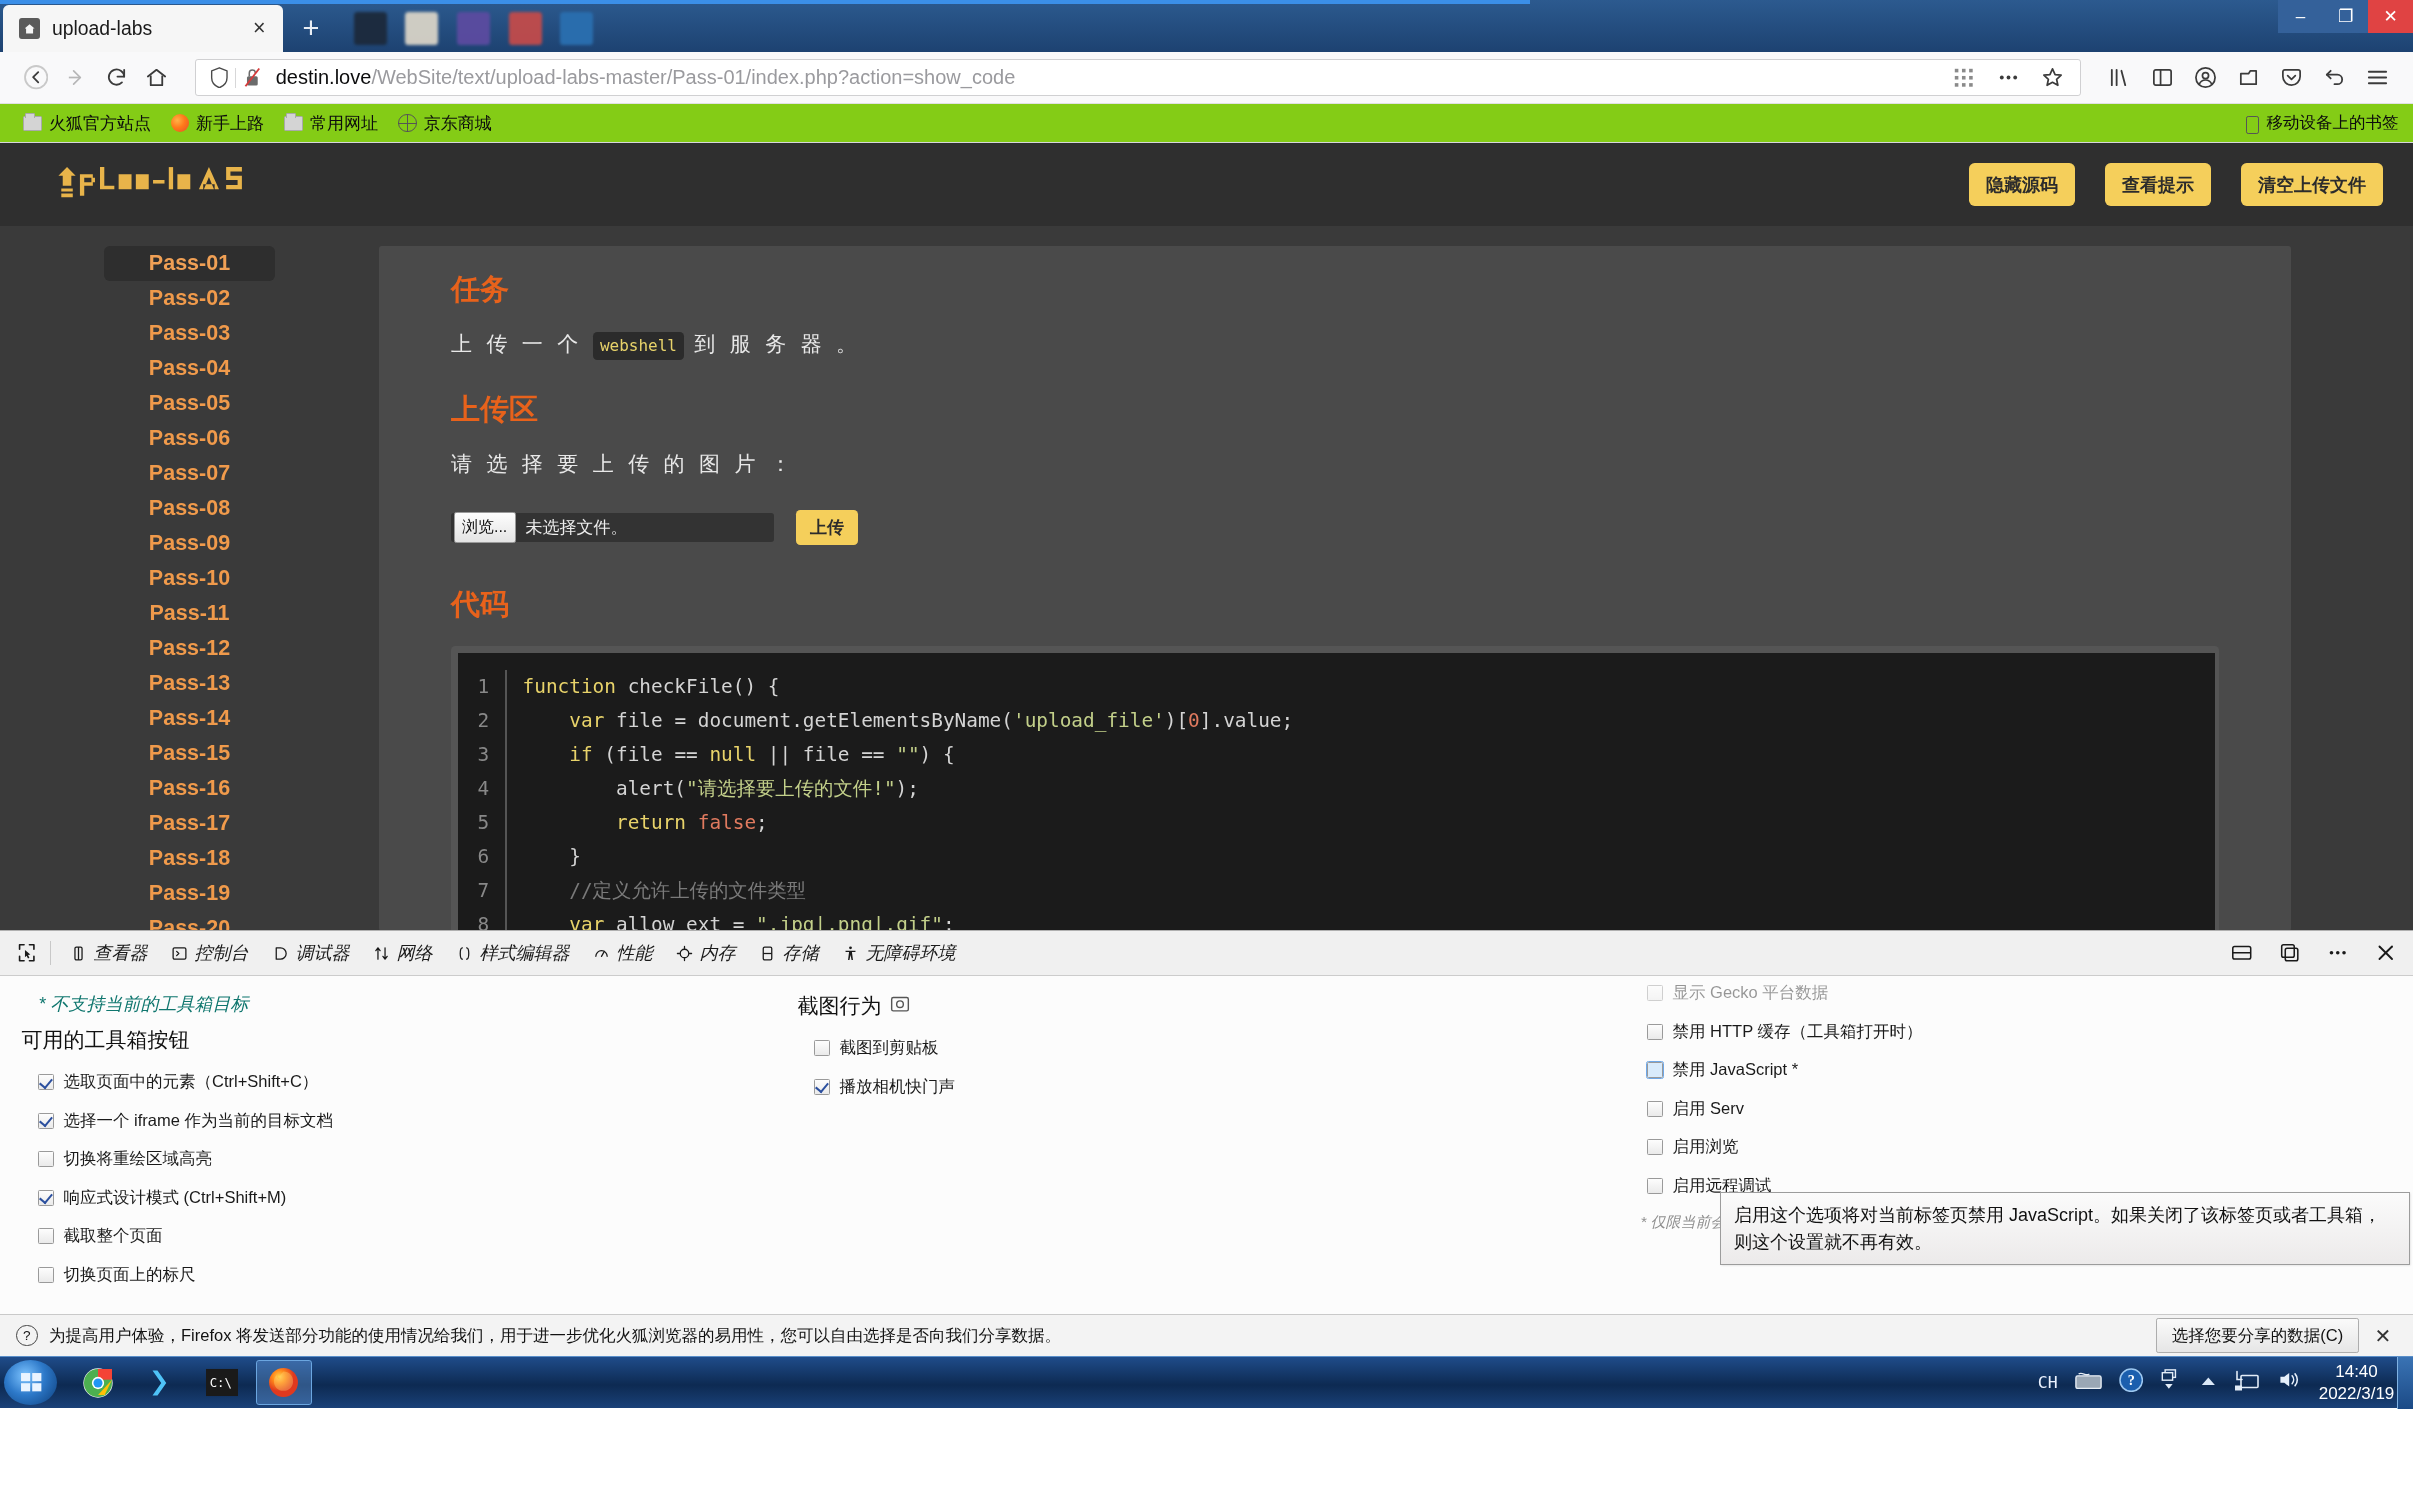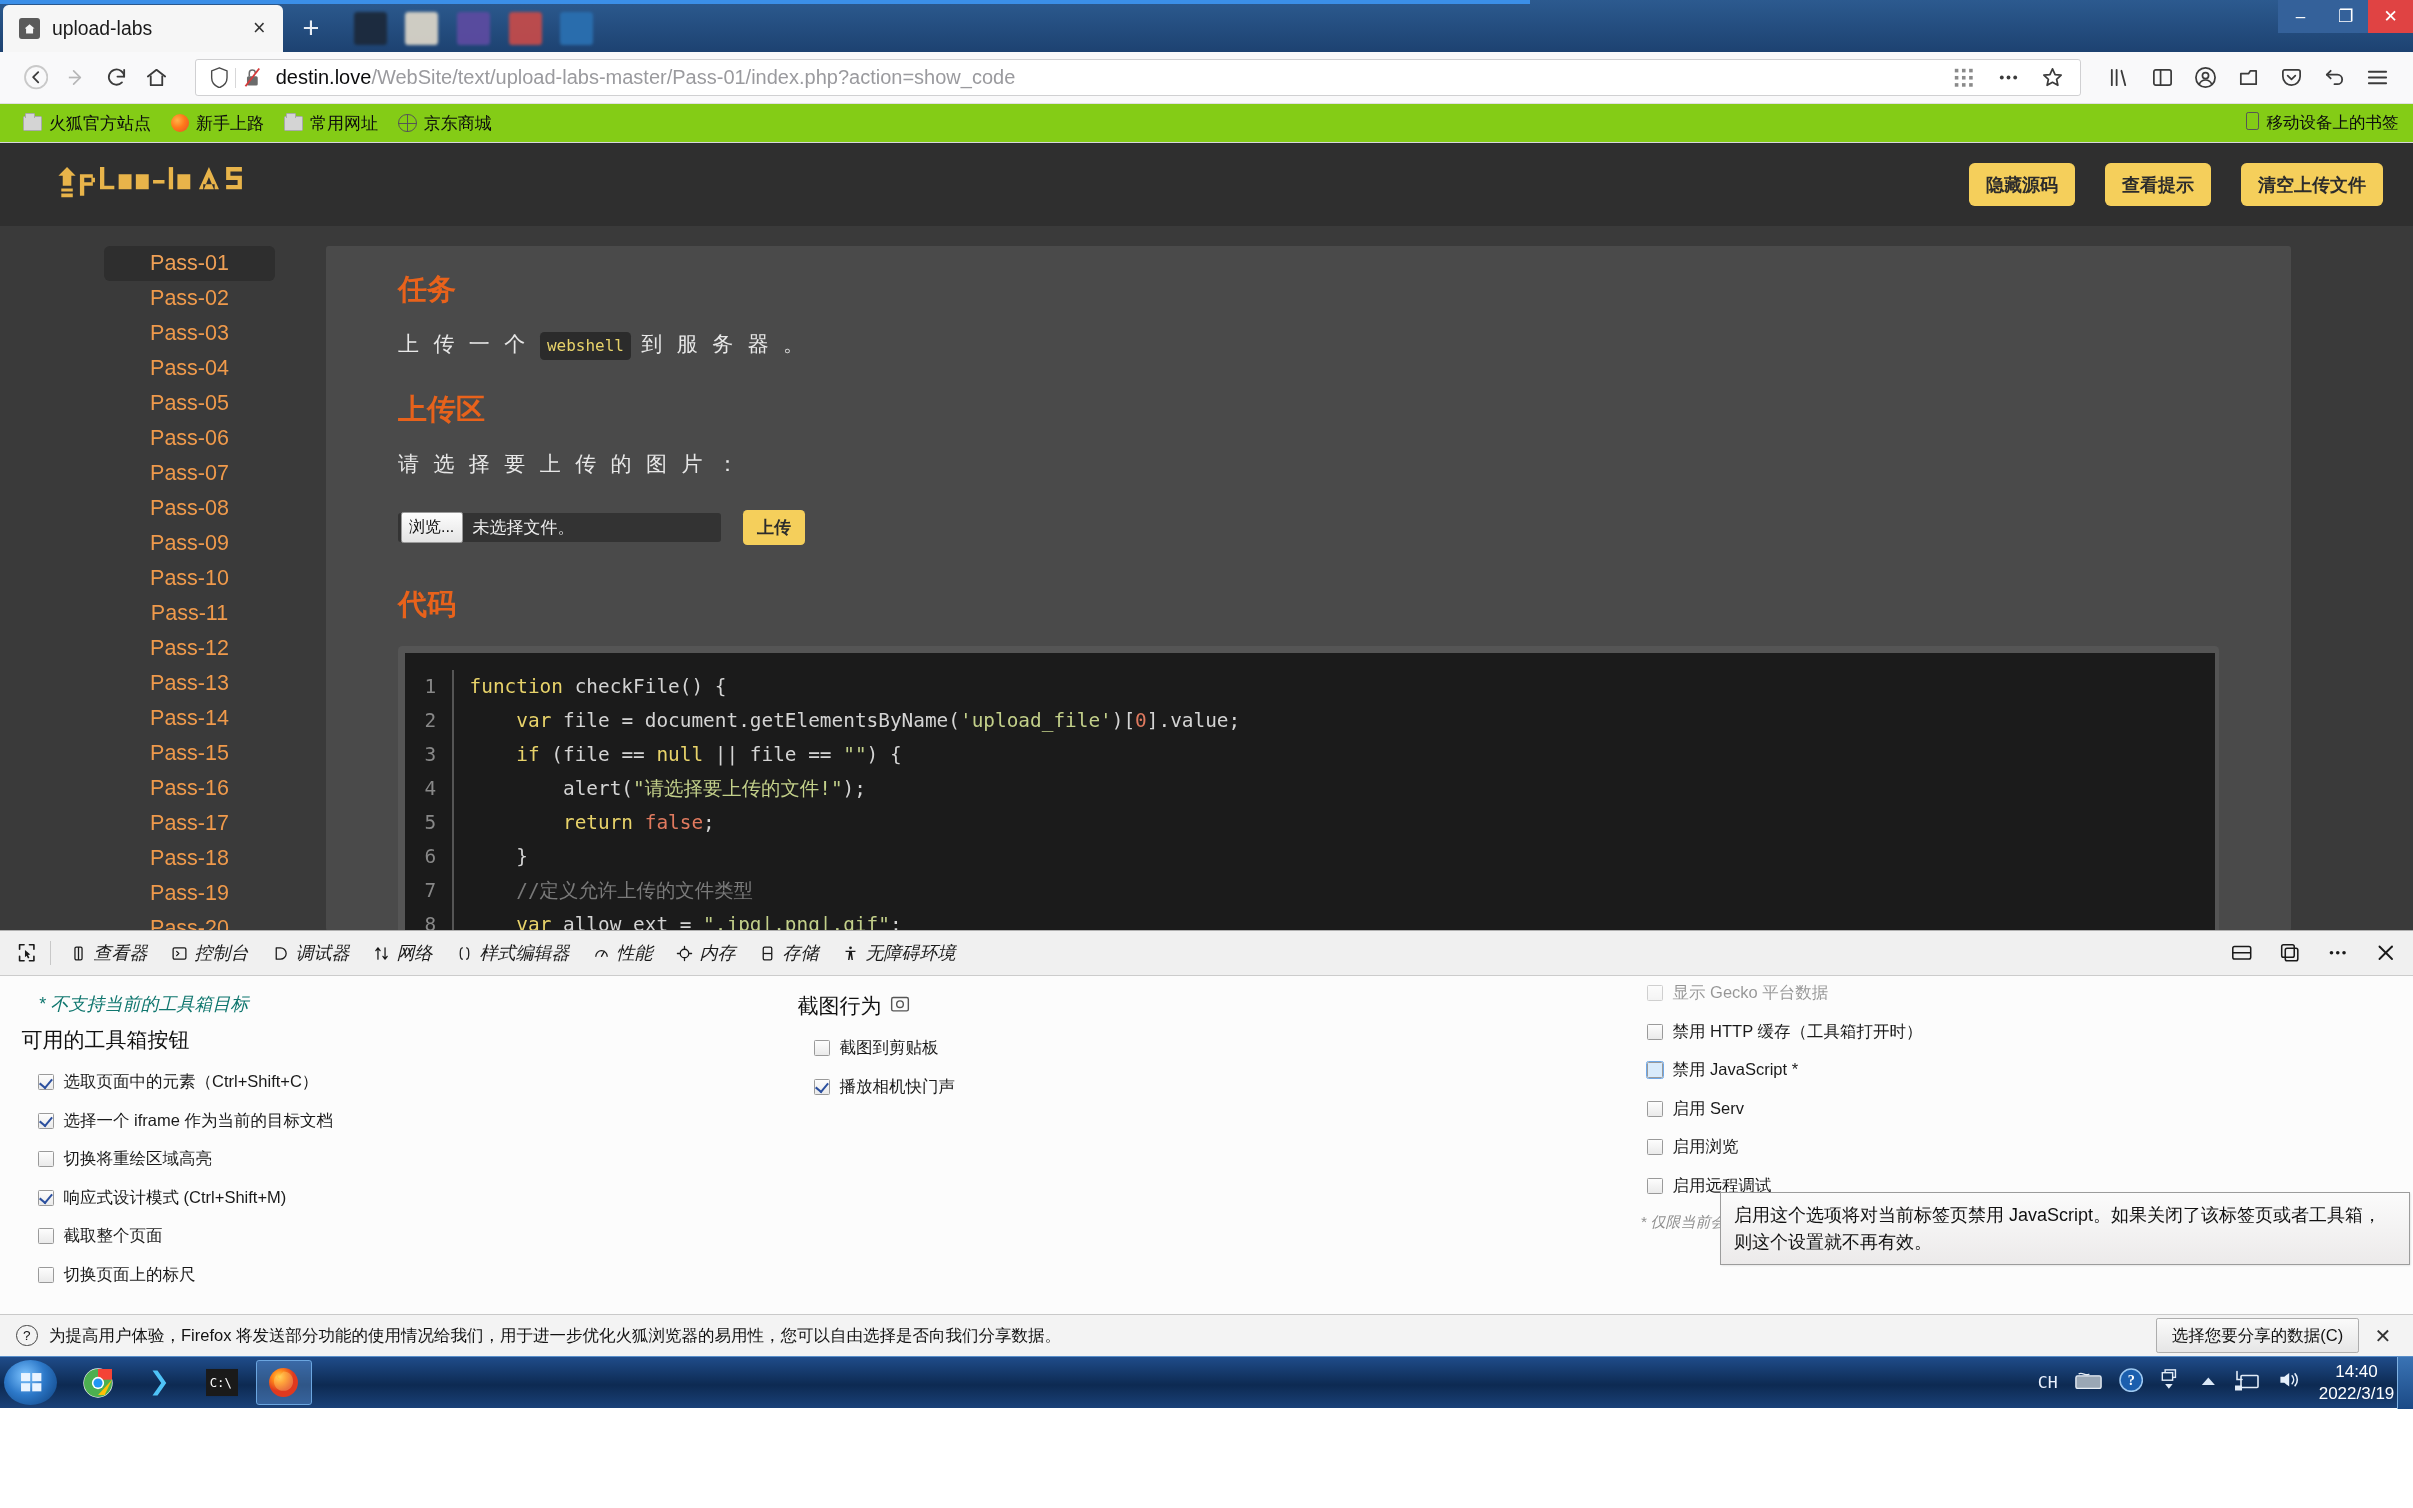--- a/index.html
+++ b/index.html
@@ -85,38 +85,38 @@
     position:relative;
   }
   .bm { display:flex; align-items:center; gap:7.2px; padding:2.9px 10px; white-space:nowrap;}
   .bm-folder { width:18.7px;height:15px;background:#d4d4d4;border:0.7px solid #a9a9a9;border-radius:1.4px 1.4px 1.4px 1.4px; position:relative;}
   .bm-folder:before{content:"";position:absolute;left:0.7px;top:-3.6px;width:8px;height:3.6px;background:#d4d4d4;border:0.7px solid #a9a9a9;border-bottom:none;border-radius:1.4px 1.4px 0 0;}
   .bm-fox { width:18px;height:18px;border-radius:50%;
             background: radial-gradient(circle at 35% 35%, #ffb347 0%, #ff7a1a 45%, #e44d26 100%); }
   .bm-globe { width:18.7px;height:18.7px;border:1.1px solid #555;border-radius:50%;position:relative;}
   .bm-globe:after{content:"";position:absolute;left:-1.1px;top:8px;width:18.7px;height:1.1px;background:#555;}
   .bm-globe:before{content:"";position:absolute;left:8px;top:-1.1px;width:1.1px;height:18.7px;background:#555;}
-  .bm-right { position:absolute; right:14.4px; display:flex; align-items:flex-start; gap:7.2px; font-size:16.5px; color:#0c0c0d;}
+  .bm-right { position:absolute; right:14.4px; display:flex; align-items:flex-end; gap:7.2px; font-size:16.5px; color:#0c0c0d;}
   .bm-mobile-ico{ width:13px;height:18px;border:1.3px solid #555;border-radius:2.2px;}
 
   
   .page { background:#3a3a3a; height:787px; position:relative; overflow:hidden; }
   .ul-header {
     height:83px; background:#2f2f2f; display:flex; align-items:center;
     padding: 0 33px; position:relative;
   }
   .ul-logo { margin-left: 24.4px; }
   .ul-logo svg { display:block; }
   .ul-btns { position:absolute; right:30px; display:flex; gap:30px; }
   .ul-btn {
     background:#f5cf5b; color:#2c2c2c; font-size:18px; padding:9.3px 17px;
     border-radius:5.7px; white-space:nowrap; font-weight:700;
   }
   .ul-body { display:flex; height:705px; }
-  .ul-sidebar { width:326px; padding-top:20px; }
+  .ul-sidebar { width:379px; padding-top:20px;font-weight:bold; }
   .ul-pass {
     display:block; width:171px; margin: 0 auto 0 104px; padding: 5px 0;
     text-align:center; color:#f09a4b; font-size:21.5px; border-radius:5.7px;
   }
   .ul-pass.active { background:#2e2e2e; color:#f0a055; }
   .ul-main {
     flex:1; background:#4a4a4a; margin:20px 122px 0 0; padding: 24.4px 72px;
     border-radius:2.9px;
   }
   .ul-h2 { color:#e8621b; font-size:29px; font-weight:700; margin-bottom:20px; }

